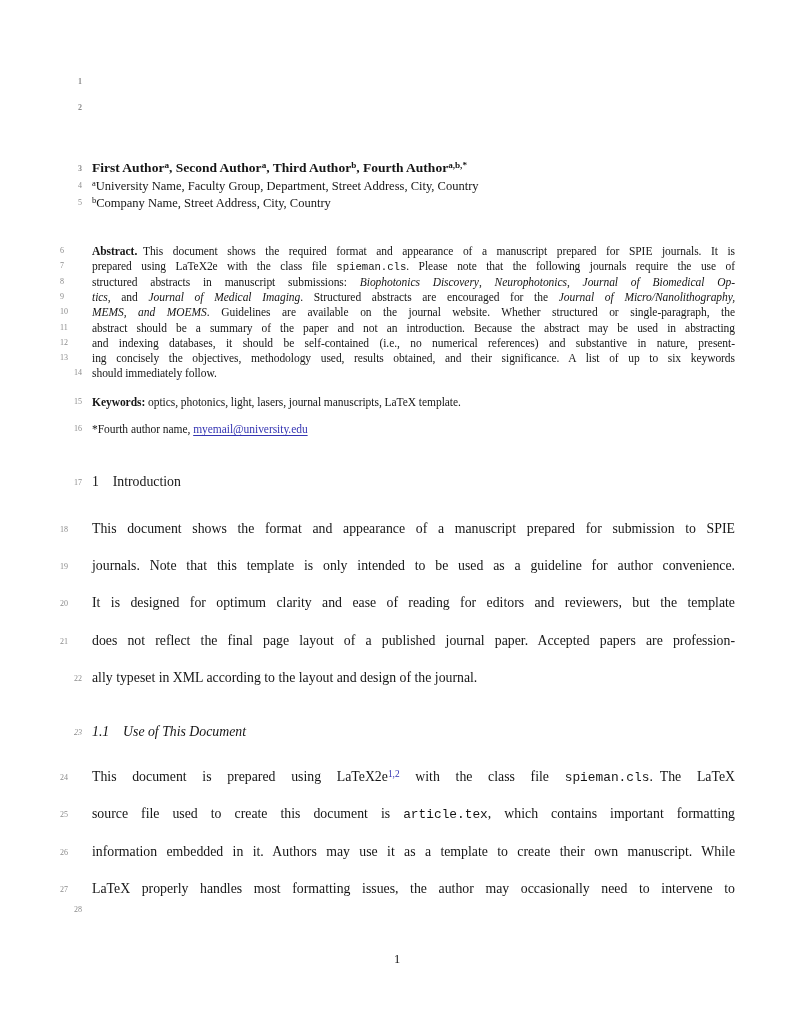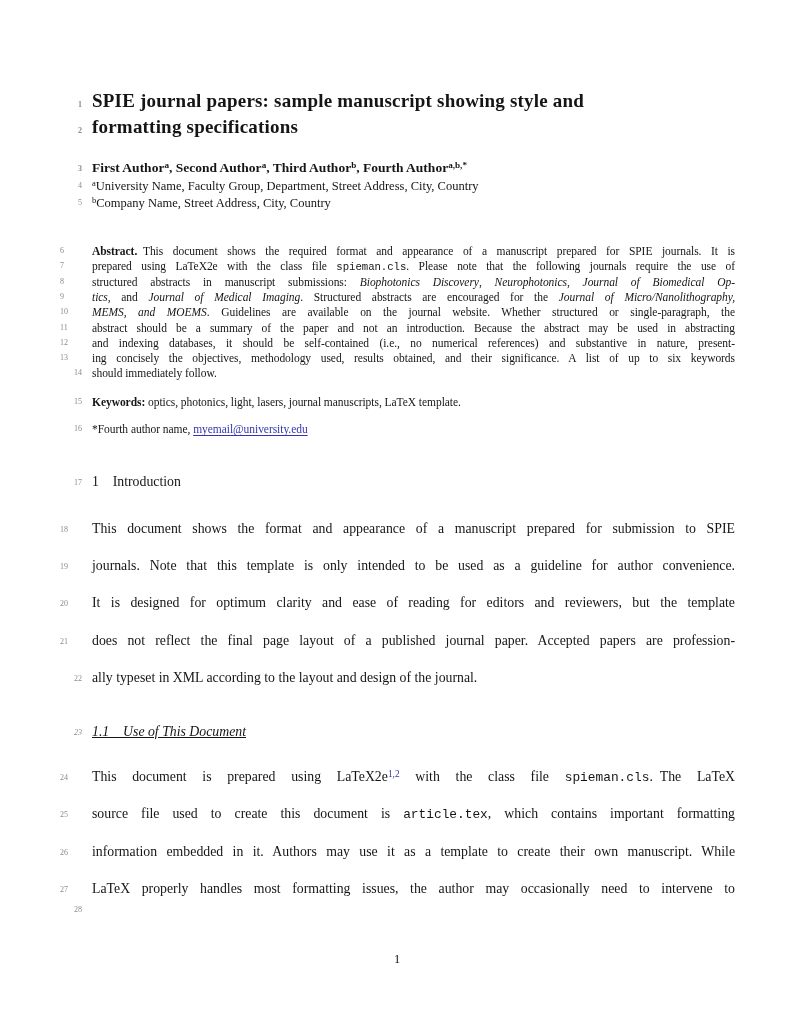--- a/index.html
+++ b/index.html
@@ -12,37 +12,37 @@
     position:absolute;left:-32px;width:22px;text-align:right;
     font-size:8px;color:var(--lnum,#8b8b8b);bottom:3px;
     font-family:"Liberation Serif", serif;letter-spacing:0;
   }
   .j{text-align:justify;text-align-last:justify;}
   .l-title{font-size:19px;font-weight:bold;letter-spacing:0.2px;}
   .l-authors{font-size:13.5px;font-weight:bold;}
   .l-affil{font-size:12.5px;}
   .l-abs{font-size:11.5px;letter-spacing:-0.05px;}
   .l-sec{font-size:13.8px;font-weight:normal;}
-  .l-subsec{font-size:13.8px;font-style:italic;text-decoration:underline;}
+  .l-subsec{font-size:13.8px;font-style:italic;}
   .l-body{font-size:13.8px;}
   .s-b{font-weight:bold;}
   .s-i{font-style:italic;margin-top:12px;}
   .s-m{font-family:"Liberation Mono", monospace;font-size:0.93em;}
   .s-sup{font-size:0.68em;position:relative;top:-0.45em;}
   .s-supl{font-size:0.68em;position:relative;top:-0.45em;color:var(--link,#3434b2);}
   .s-a{color:var(--link,#3434b2);text-decoration:underline;text-underline-offset:2px;cursor:pointer;}
   .pagenum{position:absolute;top:952px;left:0;width:794px;text-align:center;font-size:12.5px;color:#151515;}
 </style>
 </head>
 <body>
 
 <div class="page">
   <div id="lines">
-      <div class="line l-title" style="top: 90px;"><span class="lnum">1</span><span>SPIE journal papers: sample manuscript showing style and</span></div>
-      <div class="line l-title" style="top: 116px;"><span class="lnum">2</span><span>formatting specifications</span></div>
+      <div class="line l-title" style="top: 90px;"><span class="lnum">1</span></div>
+      <div class="line l-title" style="top: 116px;"><span class="lnum">2</span></div>
       <div class="line l-authors" style="top: 160px;"><span class="lnum">3</span><span>First Author</span><span class="s-sup">a</span><span>, Second Author</span><span class="s-sup">a</span><span>, Third Author</span><span class="s-sup">b</span><span>, Fourth Author</span><span class="s-sup">a,b,*</span></div>
       <div class="line l-affil" style="top: 179px;"><span class="lnum">4</span><span class="s-sup">a</span><span>University Name, Faculty Group, Department, Street Address, City, Country</span></div>
       <div class="line l-affil" style="top: 196px;"><span class="lnum">5</span><span class="s-sup">b</span><span>Company Name, Street Address, City, Country</span></div>
       <div class="line l-abs j" style="top: 245px;"><span class="lnum">6</span><span class="s-b">Abstract.</span><span> This document shows the required format and appearance of a manuscript prepared for SPIE journals. It is</span></div>
       <div class="line l-abs j" style="top: 260px;"><span class="lnum">7</span><span>prepared using LaTeX2e with the class file </span><span class="s-m">spieman.cls</span><span>. Please note that the following journals require the use of</span></div>
       <div class="line l-abs j" style="top: 276px;"><span class="lnum">8</span><span>structured abstracts in manuscript submissions: </span><span class="s-i">Biophotonics Discovery</span><span>, </span><span class="s-i">Neurophotonics</span><span>, </span><span class="s-i">Journal of Biomedical Op-</span></div>
       <div class="line l-abs j" style="top: 291px;"><span class="lnum">9</span><span class="s-i">tics</span><span>, and </span><span class="s-i">Journal of Medical Imaging</span><span>. Structured abstracts are encouraged for the </span><span class="s-i">Journal of Micro/Nanolithography,</span></div>
       <div class="line l-abs j" style="top: 306px;"><span class="lnum">10</span><span class="s-i">MEMS, and MOEMS</span><span>. Guidelines are available on the journal website. Whether structured or single-paragraph, the</span></div>
       <div class="line l-abs j" style="top: 322px;"><span class="lnum">11</span><span>abstract should be a summary of the paper and not an introduction. Because the abstract may be used in abstracting</span></div>
       <div class="line l-abs j" style="top: 337px;"><span class="lnum">12</span><span>and indexing databases, it should be self-contained (i.e., no numerical references) and substantive in nature, present-</span></div>

